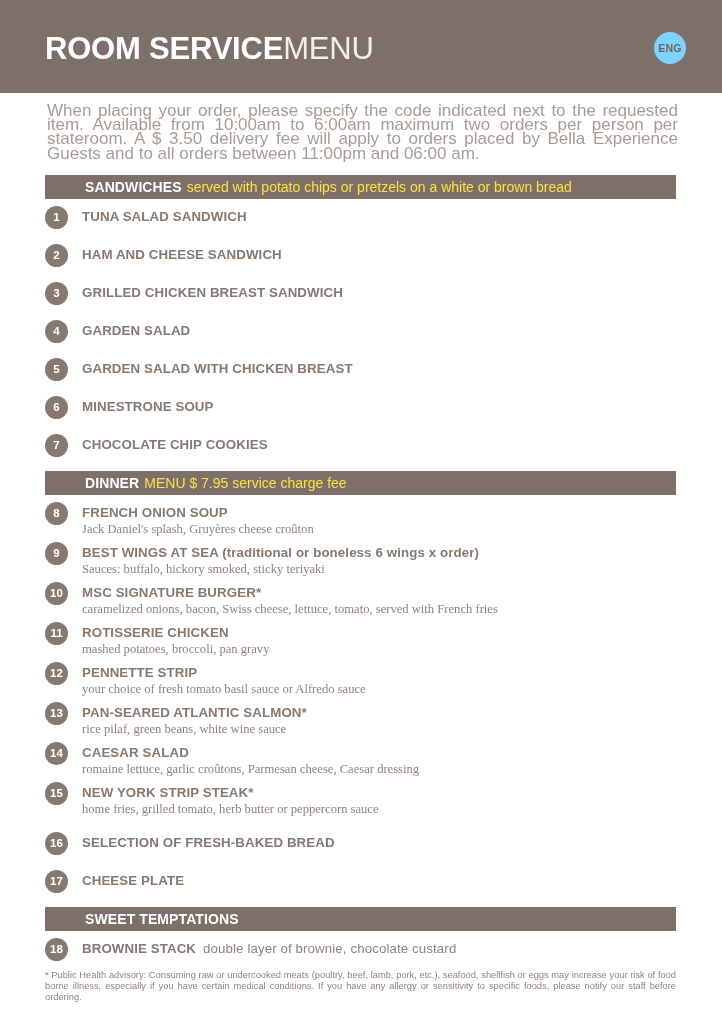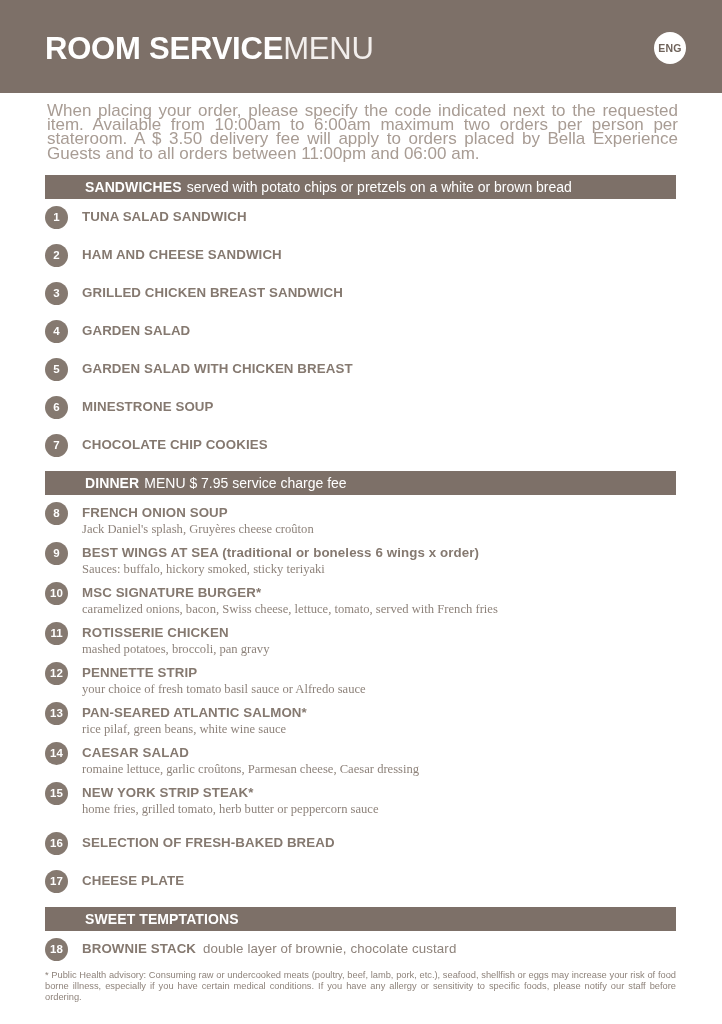--- a/index.html
+++ b/index.html
@@ -39,21 +39,21 @@
     font-weight: 300;
     color: #f2eeec;
   }
   .lang-badge {
     position: absolute;
     right: 36px;
     top: 32px;
     width: 32px;
     height: 32px;
     border-radius: 50%;
-    background: #ffffff;
+    background: #7dd3fc;
     color: #6f635b;
     font-size: 10.5px;
     font-weight: 600;
     display: flex;
     align-items: center;
     justify-content: center;
     letter-spacing: 0.2px;
   }
 
   
@@ -85,21 +85,21 @@
     white-space: nowrap;
     width: 631px;
   }
   .section-bar .sb-strong {
     font-weight: 700;
     letter-spacing: 0.1px;
     text-align: right;
   }
   .section-bar .sb-rest {
     font-weight: 400;
-    color: #ffffff;
+    color: #fde047;
     margin-left: 5px;
   }
 
   
   .items {
     margin-top: 4px;
   }
   .item {
     display: flex;
     align-items: flex-start;

